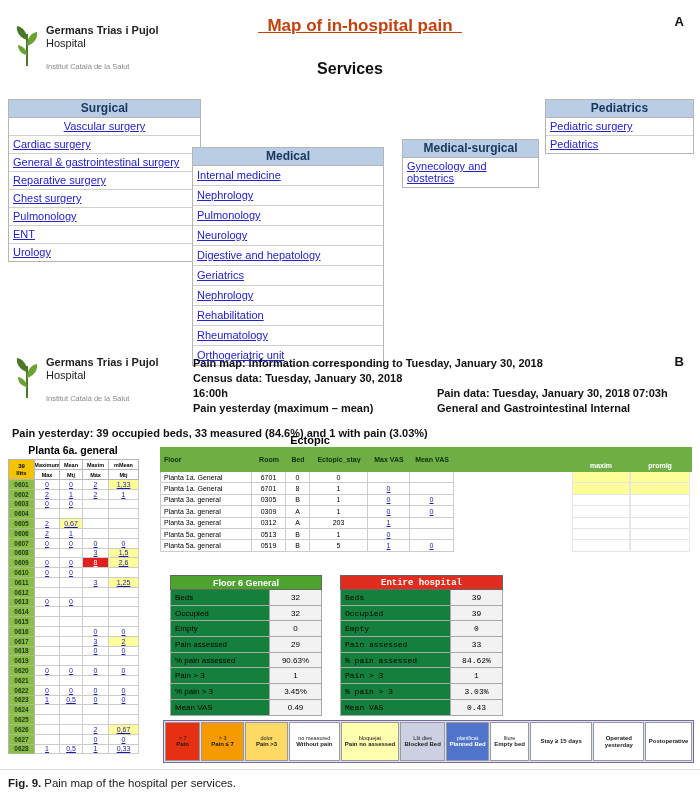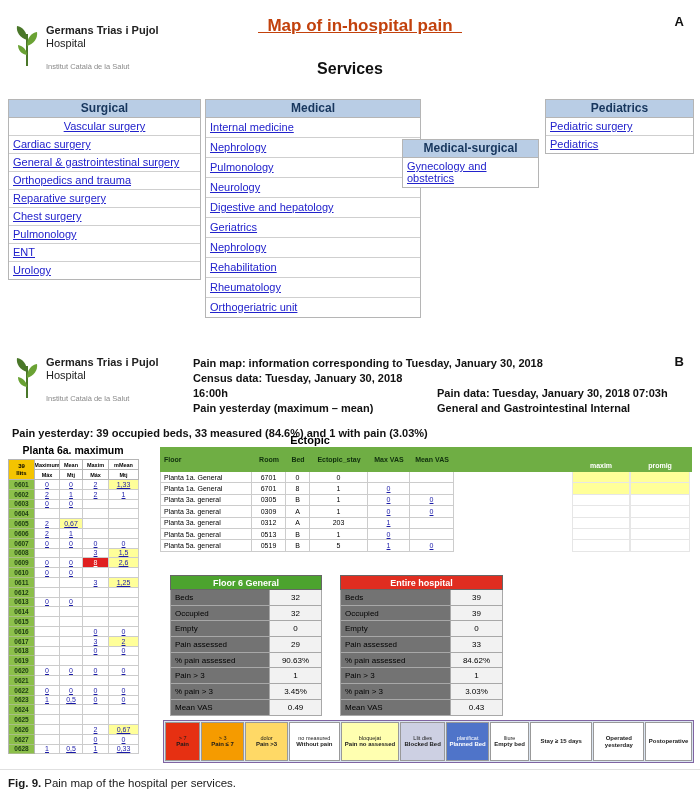--- a/index.html
+++ b/index.html
@@ -19,21 +19,21 @@
   .logo .l1{font-size:11px;font-weight:bold;color:#222;line-height:13px;}
   .logo .l2{font-size:11px;color:#222;line-height:13px;}
   .logo .l3{font-size:7.5px;color:#8a8a8a;margin-top:12px;}
 
   
   .pa-title{position:absolute;top:16px;left:120px;right:100px;text-align:center;font-size:17px;font-weight:bold;color:#c2410c;text-decoration:underline;white-space:pre;}
   .pa-services{position:absolute;top:60px;left:0;right:0;text-align:center;font-size:16px;font-weight:bold;color:#111;}
   .svc-cols{position:absolute;top:99px;left:0;width:100%;height:240px;}
   .svc-col{position:absolute;top:0;border:1px solid #b5b5b5;background:#fff;}
   .svc-col.s1{left:8px;width:193px;}
-  .svc-col.s2{left:205px;width:216px;}
+  .svc-col.s2{left:192px;width:192px;margin-top:48px;}
   .svc-col.s3{left:402px;width:137px;margin-top:40px;}
   .svc-col.s4{left:545px;width:149px;}
   .svc-header{background:#b9cde5;color:#17365d;font-weight:bold;font-size:12px;text-align:center;padding:1px 0 2px;border-bottom:1px solid #b5b5b5;}
   .svc-item{font-size:11px;color:#2222cc;text-decoration:underline;padding:2px 4px 3px;border-bottom:1px solid #cfcfcf;cursor:pointer;}
   .svc-col .svc-item:last-child{border-bottom:none;}
   .svc-item.center{text-align:center;}
   .svc-col.s2 .svc-item{padding:3px 4px 4px;}
 
   
   .pb-head{position:absolute;left:193px;top:356px;width:500px;font-size:11px;font-weight:bold;line-height:15px;color:#111;}
@@ -70,26 +70,26 @@
   .ec-cell.e-floor{justify-content:flex-start;padding-left:3px;border-left:1px solid #cccccc;}
   .ec-cell.linkish{color:#1a1aa8;text-decoration:underline;}
   .e-floor{width:92px;}.e-room{width:34px;}.e-bed{width:24px;}.e-stay{width:58px;}.e-max{width:42px;}.e-mean{width:44px;}
   .e-sp{width:118px;border:none;background:transparent;}
   .e-maxim{width:58px;}.e-promig{width:60px;}
   .ec-cell.rightc{border:1px solid #e6e6e6;border-top:none;background:#fff;}
 
   
   .sum{position:absolute;font-size:8px;}
   .sum-floor6{left:170px;top:575px;width:152px;}
-  .sum-hosp{left:340px;top:575px;width:163px;}
+  .sum-hosp{left:340px;top:575px;width:163px;font-family:Liberation Mono, monospace;}
   .sum-head{height:15px;display:flex;align-items:center;justify-content:center;color:#fff;font-weight:bold;font-size:9px;border:1px solid #666;}
   .sum-floor6 .sum-head{background:#4ca32e;}
   .sum-hosp .sum-head{background:#e02d20;}
   .sum-row{display:flex;height:15.7px;}
-  .sum-label{flex:1;background:#737373;border:1px solid #a8a8a8;border-top:none;display:flex;align-items:center;padding-left:4px;}
+  .sum-label{flex:1;background:#15803d;border:1px solid #a8a8a8;border-top:none;display:flex;align-items:center;padding-left:4px;}
   .sum-value{width:52px;background:#f2f2f2;border:1px solid #a8a8a8;border-top:none;border-left:none;display:flex;align-items:center;justify-content:center;}
 
   
   .legend{position:absolute;left:163px;top:720px;width:531px;height:43px;background:#dbe5f1;border:1px solid #8064a2;display:flex;align-items:stretch;padding:1px;gap:1px;}
   .lg-item{display:flex;flex-direction:column;align-items:center;justify-content:center;text-align:center;border:1px solid #999;padding:1px;overflow:hidden;}
   .lg-top{font-size:5.5px;line-height:6px;}
   .lg-bottom{font-size:6px;font-weight:bold;line-height:6.5px;}
   .lg-item:nth-child(1){flex:0.8;}
   .lg-item:nth-child(2){flex:1;}
   .lg-item:nth-child(3){flex:1;}
@@ -132,21 +132,20 @@
 
   <div class="pa-title">  Map of in-hospital pain  </div>
   <div class="pa-services">Services</div>
 
   <div class="svc-cols">
     <div class="svc-col s1">
         <div class="svc-header">Surgical</div>
         <div class="svc-item center">Vascular surgery</div>
         <div class="svc-item">Cardiac surgery</div>
         <div class="svc-item">General &amp; gastrointestinal surgery</div>
-        <div class="svc-item">Orthopedics and trauma</div>
         <div class="svc-item">Reparative surgery</div>
         <div class="svc-item">Chest surgery</div>
         <div class="svc-item">Pulmonology</div>
         <div class="svc-item">ENT</div>
         <div class="svc-item">Urology</div>
       </div>
     <div class="svc-col s2">
         <div class="svc-header">Medical</div>
         <div class="svc-item">Internal medicine</div>
         <div class="svc-item">Nephrology</div>
@@ -192,21 +191,21 @@
     <div class="ln">Pain map: information corresponding to Tuesday, January 30, 2018</div>
     <div class="ln">
       <span class="w1">Census data: Tuesday, January 30, 2018 16:00h</span><span>Pain data: Tuesday, January 30, 2018 07:03h</span>
     </div>
     <div class="ln">
       <span class="w1">Pain yesterday (maximum – mean)</span><span>General and Gastrointestinal Internal</span>
     </div>
   </div>
   <div class="pb-summary">Pain yesterday: 39 occupied beds, 33 measured (84.6%) and 1 with pain (3.03%)</div>
 
-  <div class="bt-title">Planta 6a. maximum</div>
+  <div class="bt-title">Planta 6a. general</div>
   <div class="bt">
     <div class="bt-head">
         <div class="bt-corner">
           <div>39</div>
           <div>llits</div>
         </div>
         <div class="bt-hwrap">
           <div class="bt-hrow">
             <div class="bt-hcell c1">Maximum</div>
             <div class="bt-hcell c2">Mean</div>

